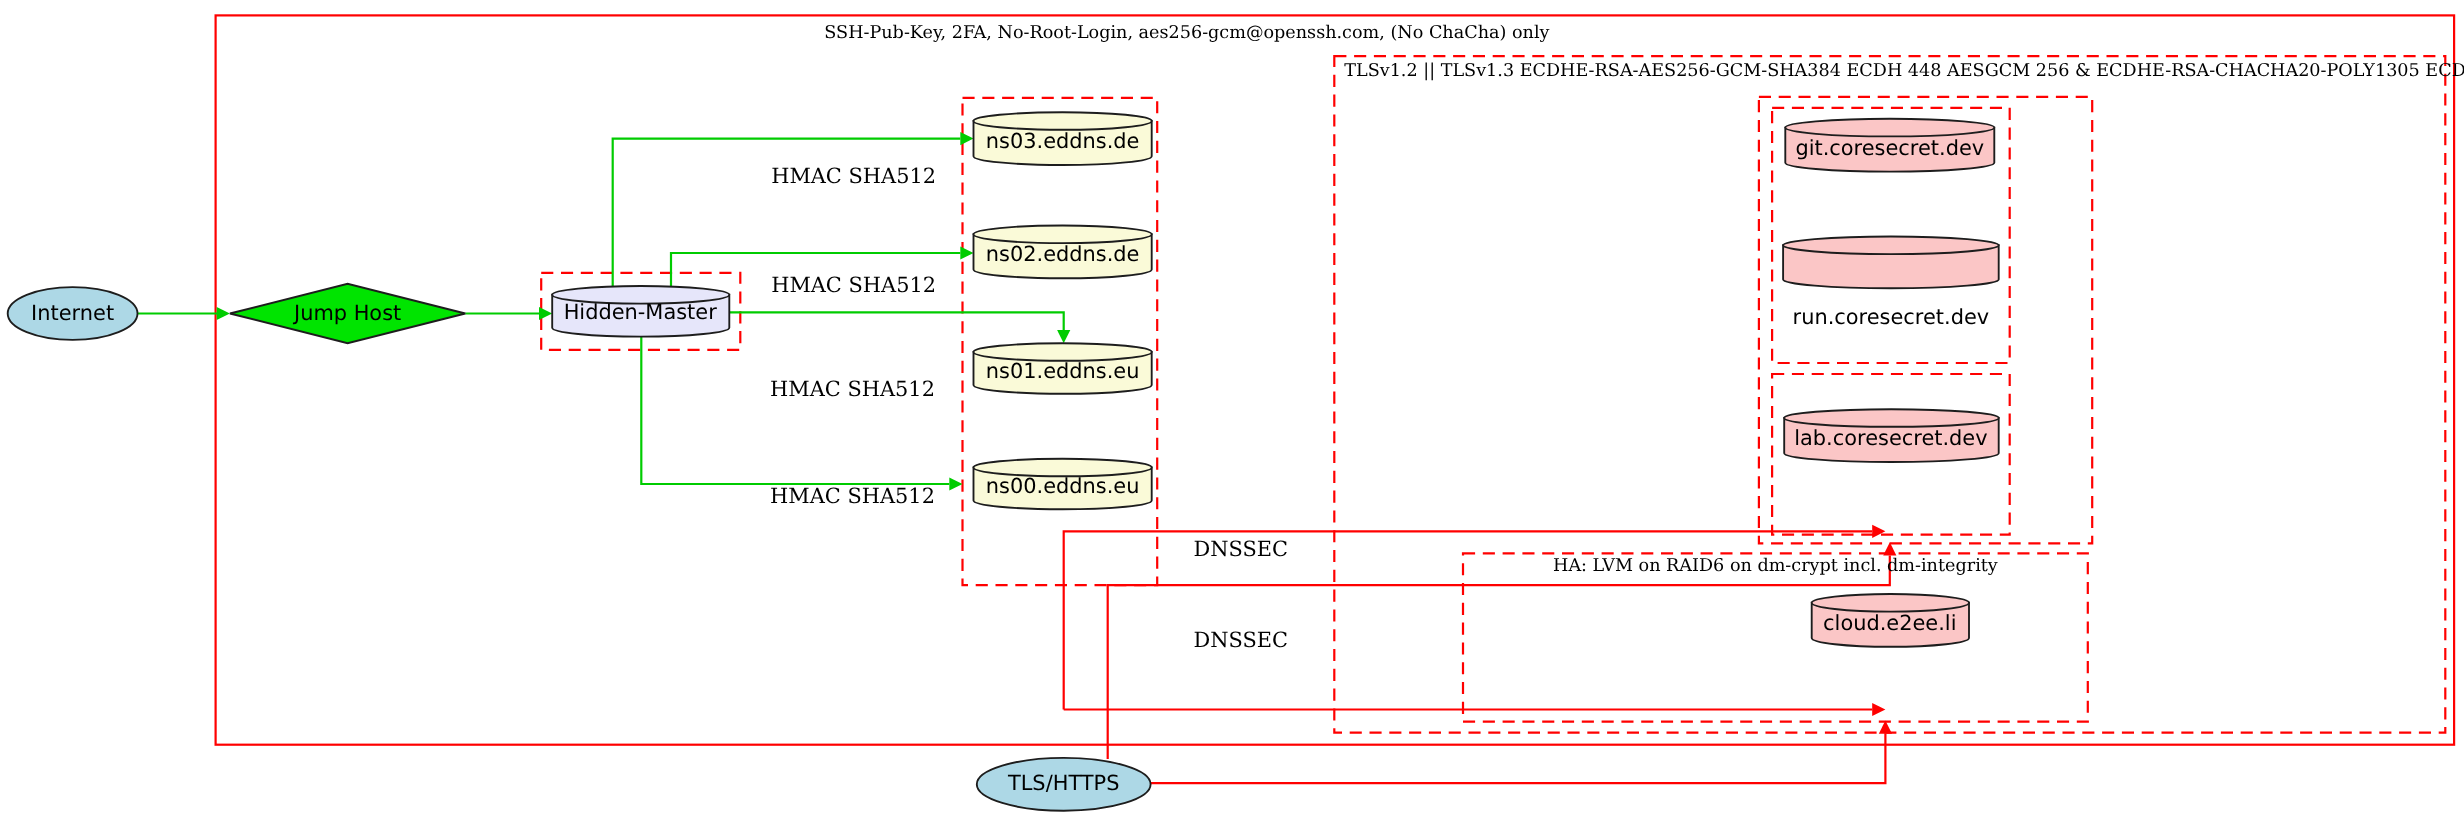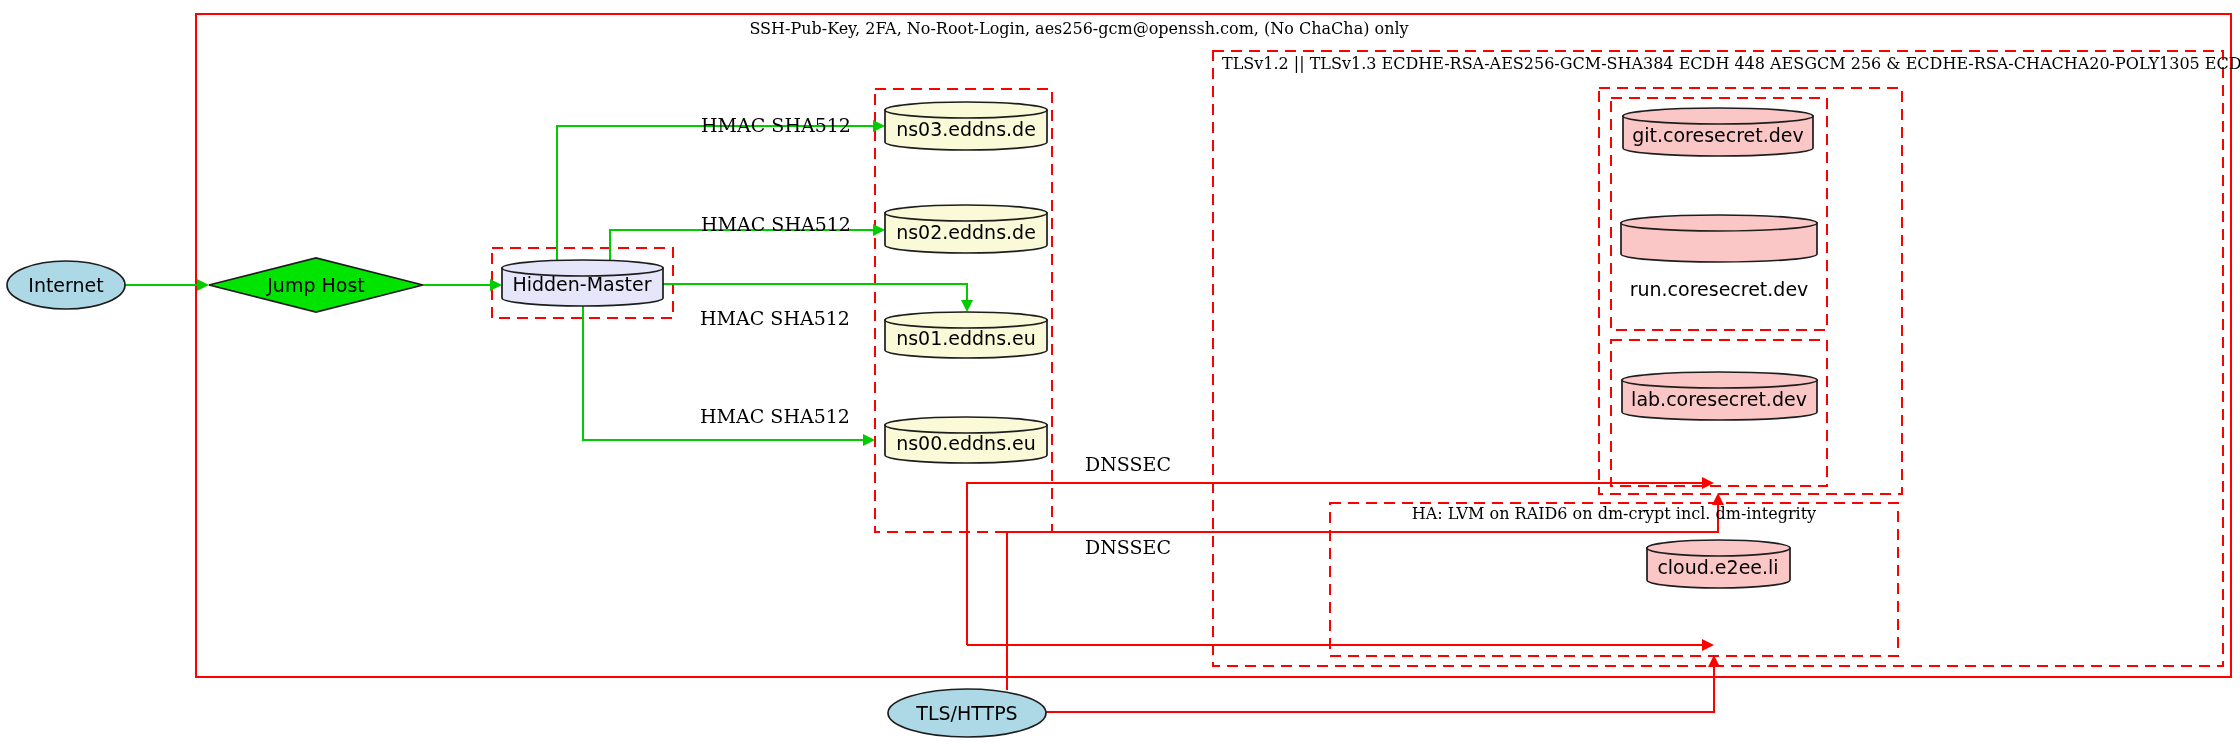--- a/index.html
+++ b/index.html
@@ -17,21 +17,21 @@
   .f-yellow{fill:var(--node-ns,#FAFAD8);}
   .f-pink{fill:var(--node-core,#FBC6C6);}
   .edge-green{stroke:var(--edge-secure,#00CC00);stroke-width:2;fill:none;}
   .ah-green{fill:var(--edge-secure,#00CC00);stroke:none;}
   .edge-red{stroke:var(--edge-tls,#FF0000);stroke-width:2;fill:none;}
   .ah-red{fill:var(--edge-tls,#FF0000);stroke:none;}
 
   
   .lbl{position:absolute;transform:translate(-50%,-50%);white-space:nowrap;
        color:#000;font-size:19px;line-height:1.1;}
-  .lbl.serif{font-family:"DejaVu Serif","Liberation Serif",serif;}
+  .lbl.serif{font-family:"DejaVu Serif","Liberation Serif",serif;margin-top:36px;}
   .lbl.cl{font-family:"DejaVu Serif","Liberation Serif",serif;font-size:16px;}
   .lbl.left{transform:translate(0,-50%);}
 </style>
 </head>
 <body>
 
 <div id="stage">
 
   <svg width="2240" height="744" viewBox="0 0 2240 744">
 

